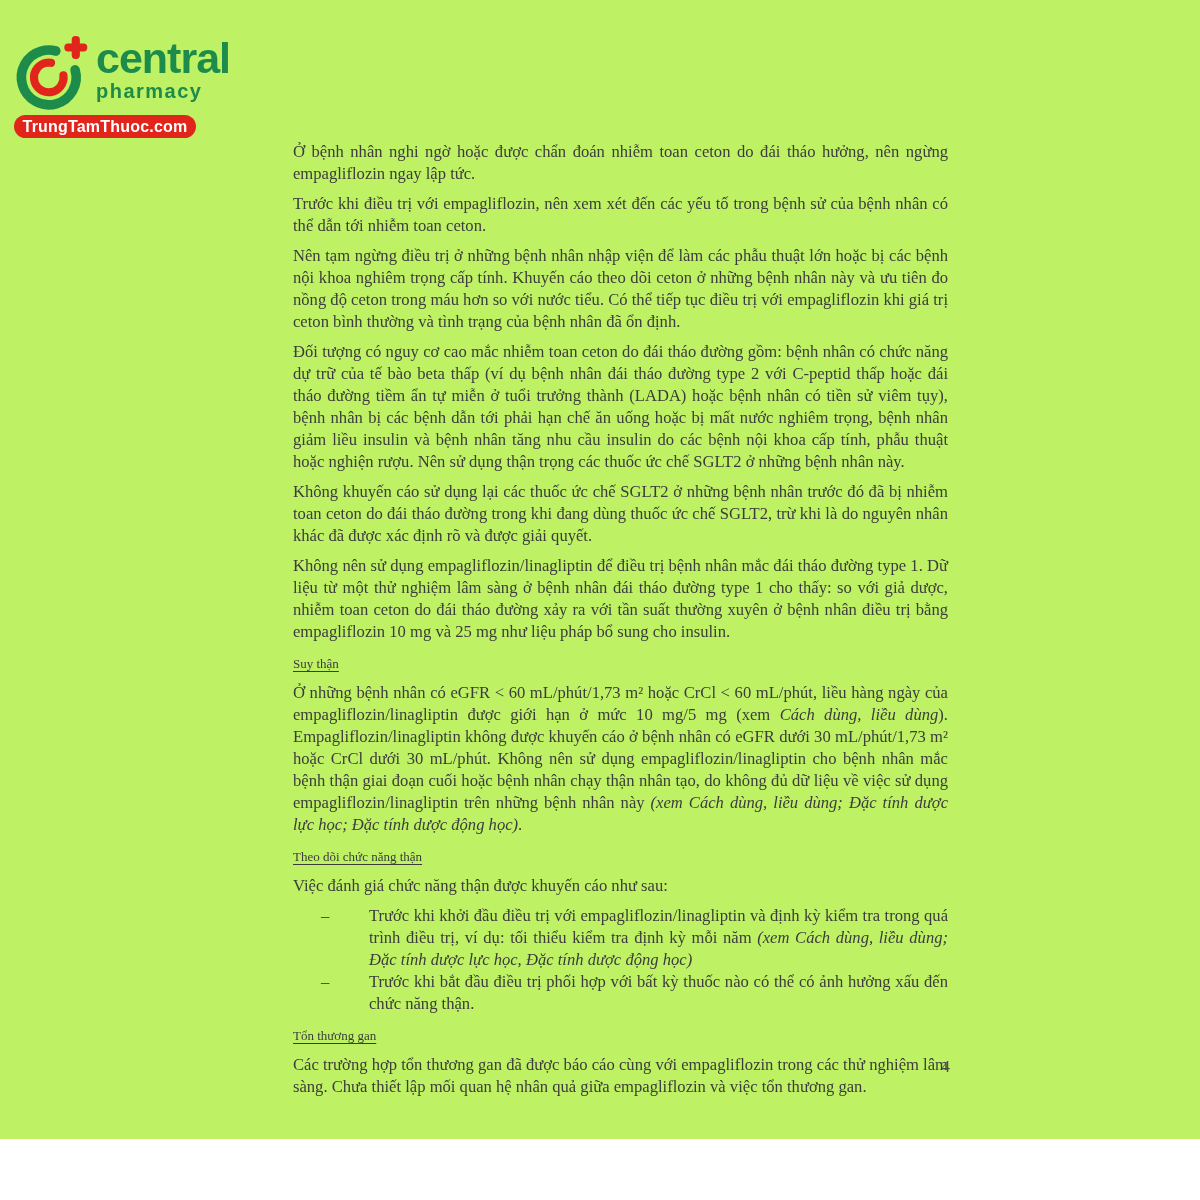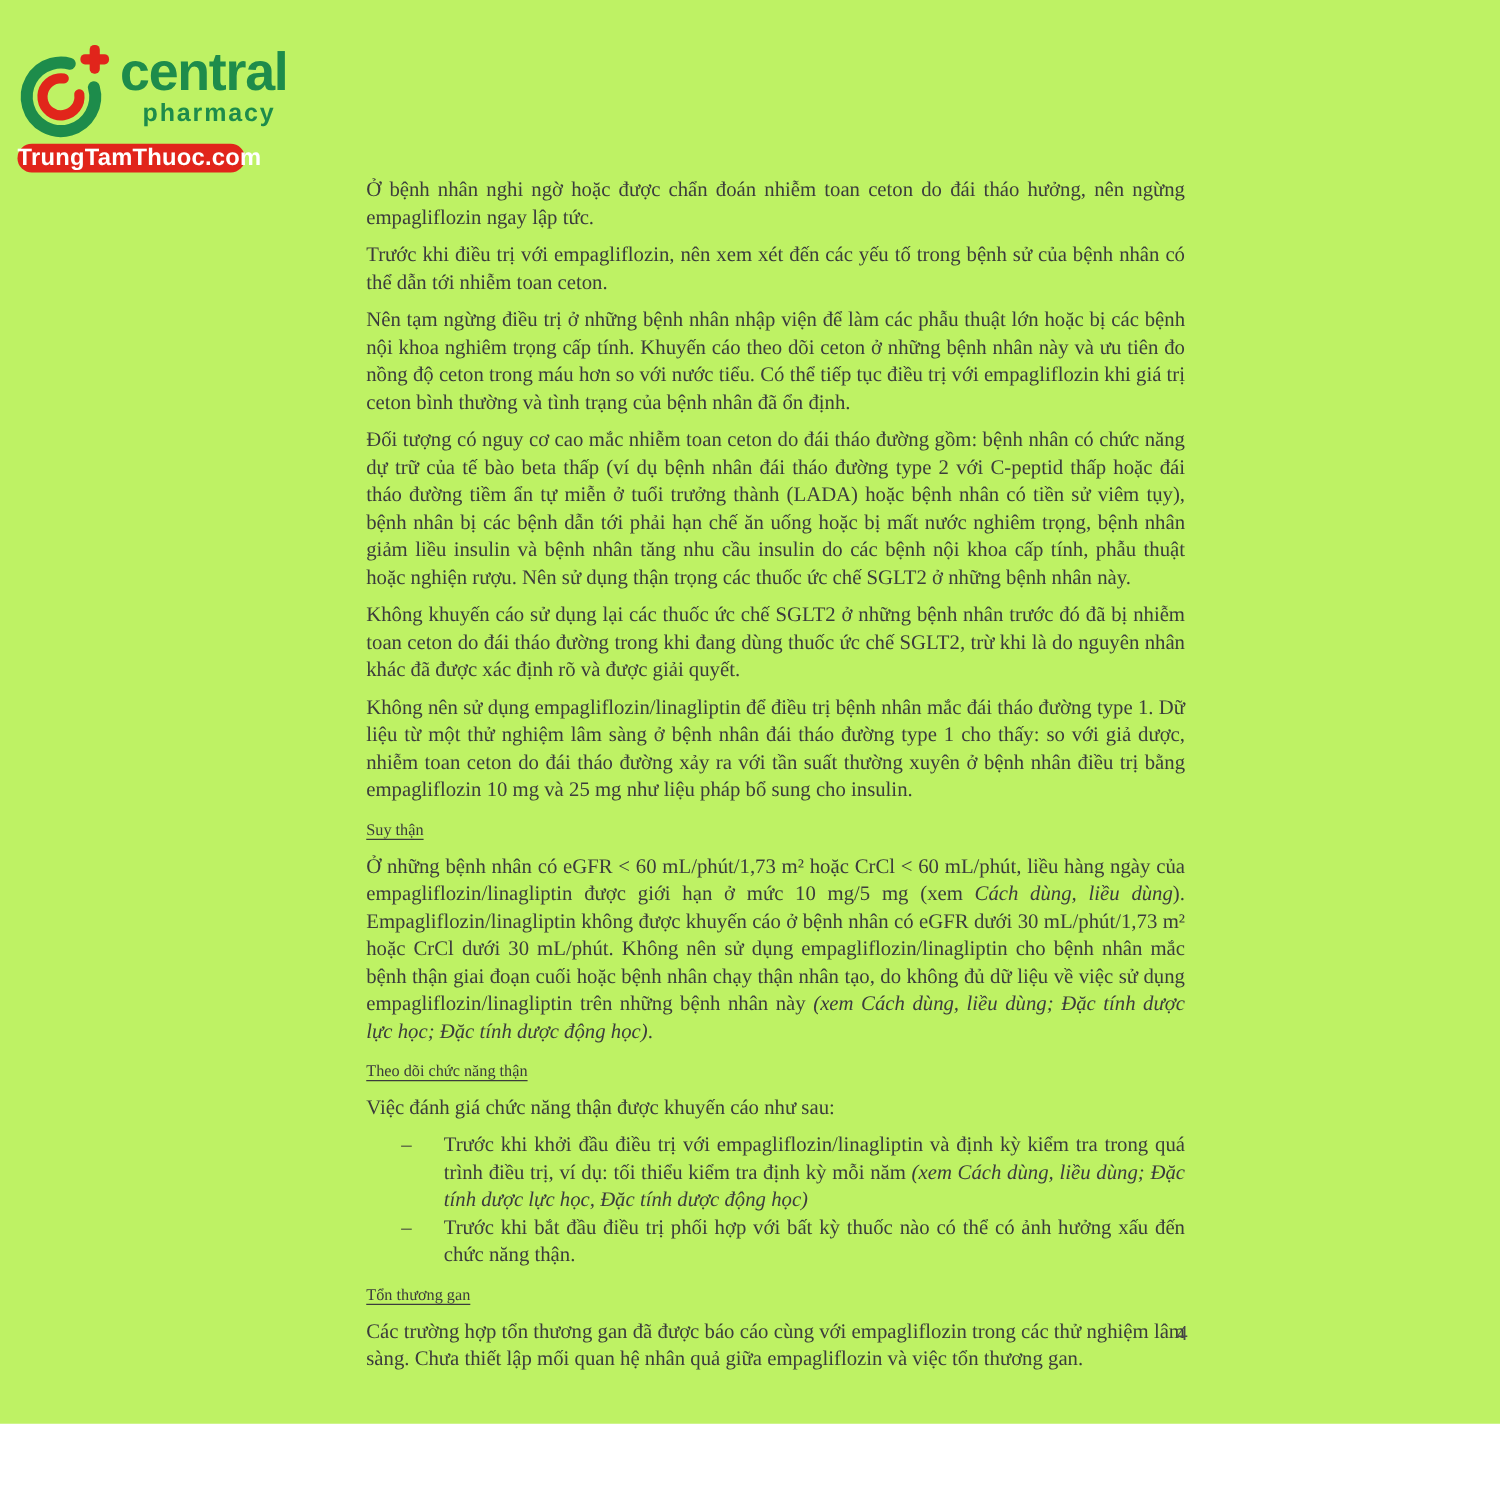--- a/index.html
+++ b/index.html
@@ -22,50 +22,50 @@
   .logo-mark { position: absolute; left: 0; top: 2px; }
   .logo-words { position: absolute; left: 82px; top: 6px; }
   .logo-brand {
     font-family: "Liberation Sans", "DejaVu Sans", sans-serif;
     font-weight: bold; font-size: 43px; line-height: 44px;
     color: #1d8c4b; letter-spacing: -1px;
   }
   .logo-tagline {
     font-family: "Liberation Sans", "DejaVu Sans", sans-serif;
     font-weight: bold; font-size: 20px; line-height: 22px;
-    color: #1d8c4b; letter-spacing: 1.5px; margin-left: 18px;
+    color: #1d8c4b; letter-spacing: 1.5px; margin-left: 0;
   }
   .logo-badge {
     margin-top: 3px;
     width: 182px; height: 23px;
     background: #e1251b; border-radius: 12px;
     color: #ffffff;
     font-family: "Liberation Sans", "DejaVu Sans", sans-serif;
-    font-weight: bold; font-size: 19px; line-height: 23px;
+    font-weight: bold; font-size: 16px; line-height: 23px;
     text-align: center; letter-spacing: 0.2px;
   }
 
   
   .content {
     position: absolute; left: 293px; top: 141px; width: 655px;
     font-size: 16.6px; line-height: 22px;
     color: #3c3c3c;
     text-align: justify;
   }
   .content p { margin: 0 0 8px 0; }
   .heading {
     font-size: 13px; font-weight: normal;
     margin: 10px 0 7px 0;
     text-decoration: underline;
     text-underline-offset: 3px;
   }
   .doc-list { margin: 0 0 8px 0; }
   .li { display: flex; padding-left: 28px; }
   .li .dash { width: 34px; flex: 0 0 34px; }
-  .li .li-text { flex: 1; }
+  .li .li-text { flex: 1; margin-left: 14px; }
   i { }
 
   .pagenum {
     position: absolute; left: 930px; top: 1057px;
     width: 20px; text-align: right;
     font-size: 17px; color: #4a4a4a;
   }
 </style>
 </head>
 <body>

